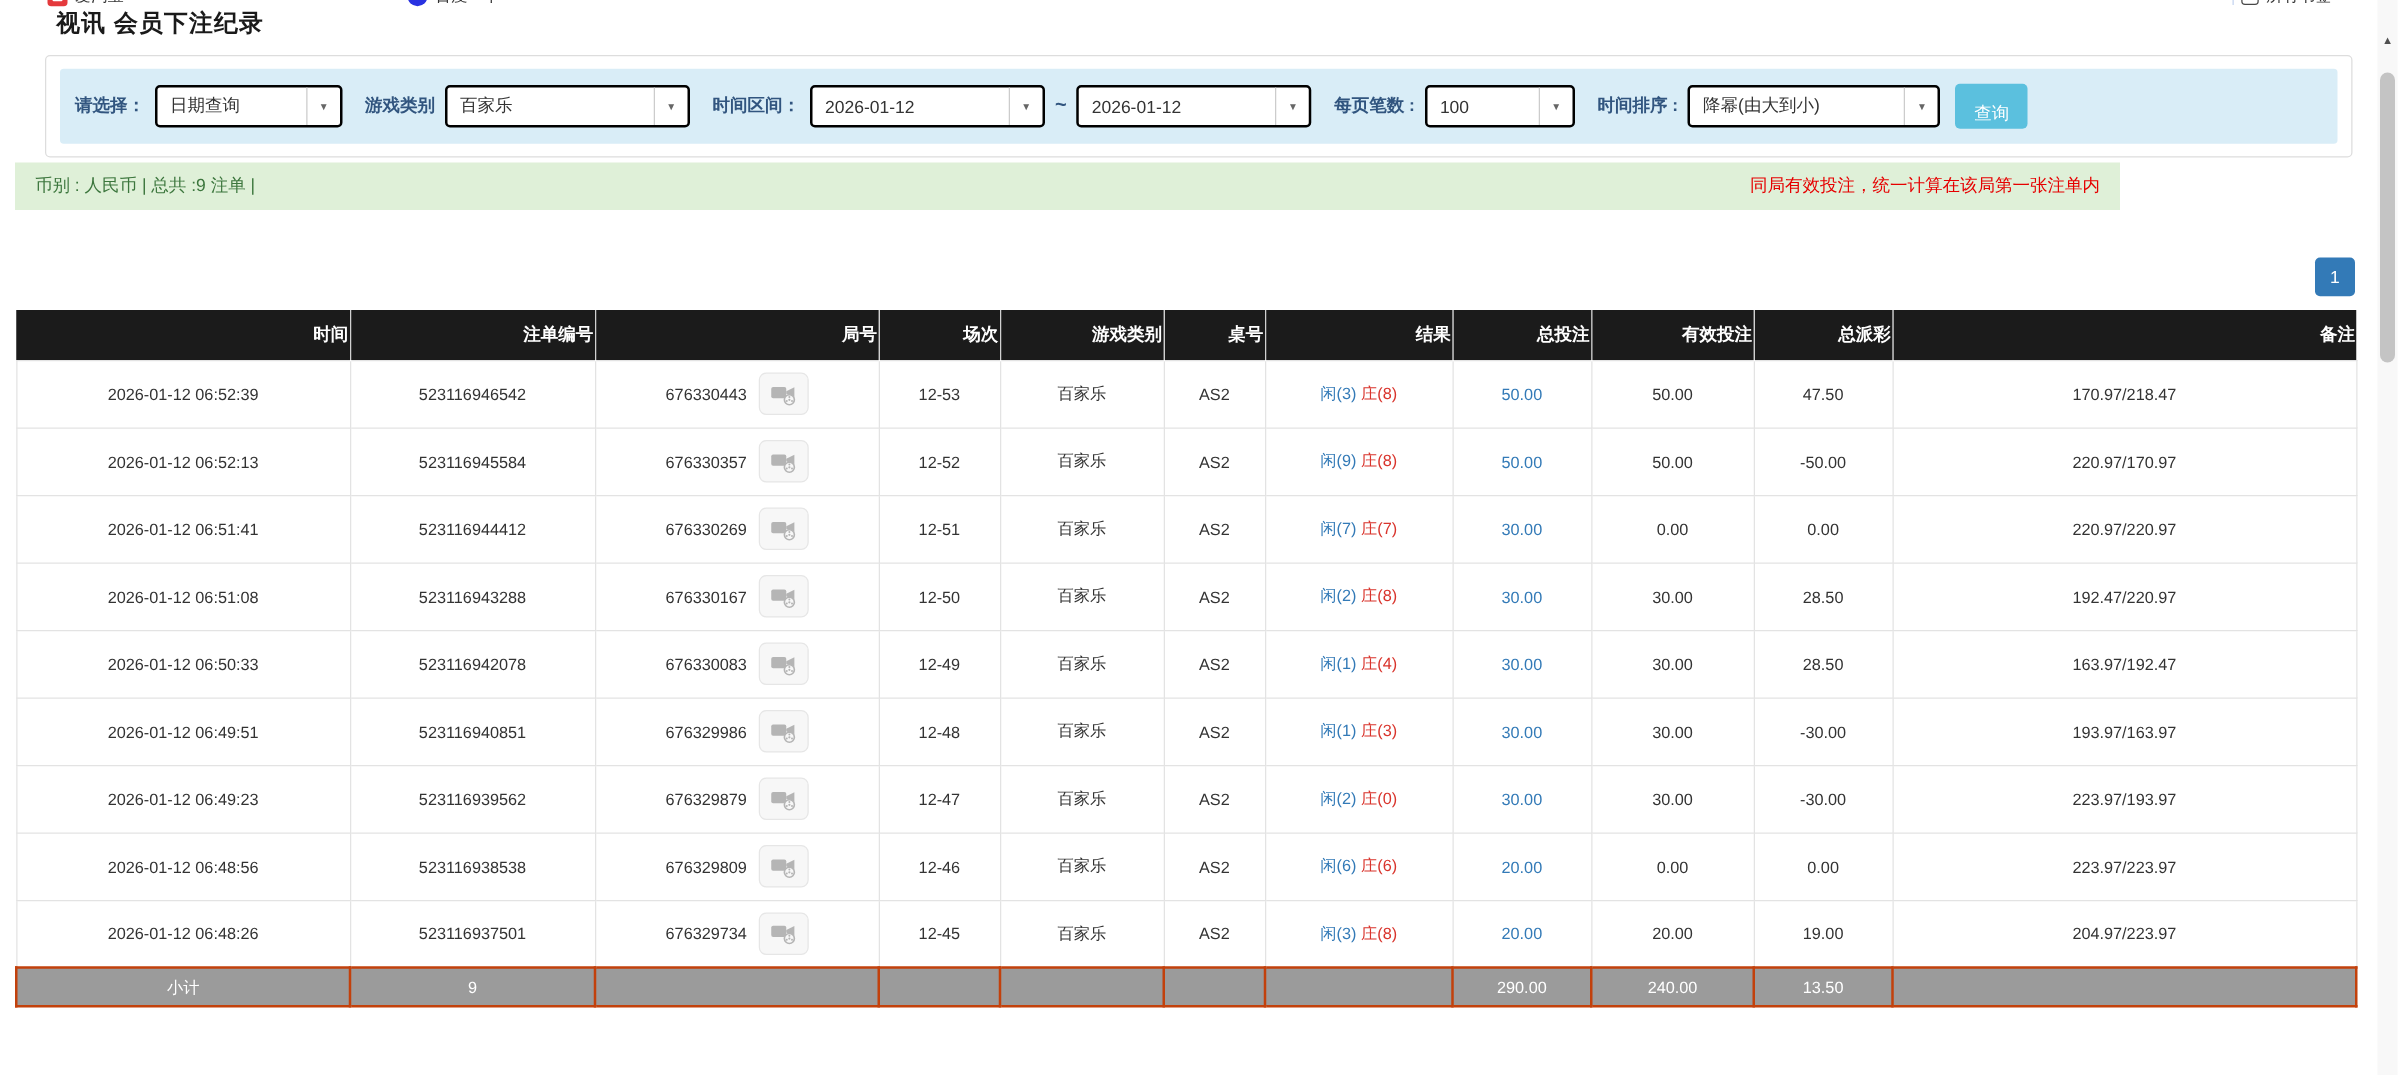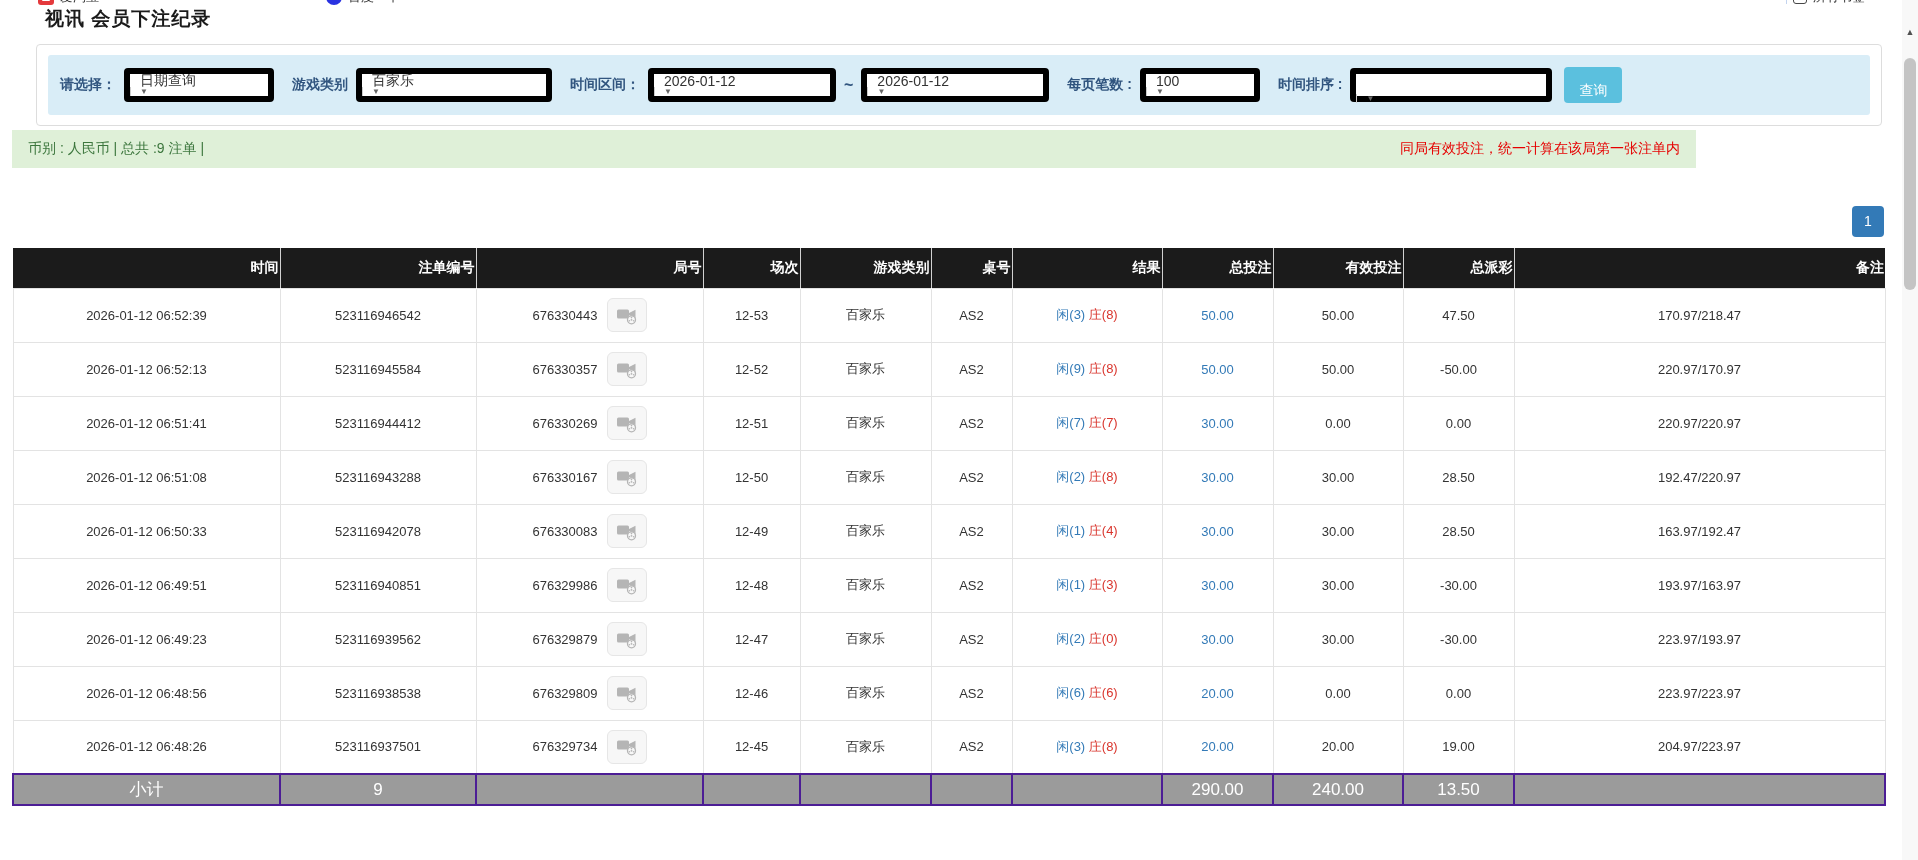--- a/index.html
+++ b/index.html
@@ -21,21 +21,21 @@
   .bm-ico-folder::after { content:""; position:absolute; left:2px; top:5px; right:2px; height:1.5px; background:#474747; }
 
   
   .page-title { position:absolute; top:6px; left:45px; font-size:19px; font-weight:600; color:#1a1a1a; letter-spacing:1px; }
 
   
   .panel { position:absolute; top:44px; left:36px; width:1846px; height:82px; background:#fff; border:1px solid #ddd; border-radius:4px; }
   .filter-strip { position:absolute; left:11px; right:11px; top:10px; bottom:10px; background:#d9edf7; border-radius:3px;
                   display:flex; align-items:center; padding:0 12px; }
   .f-label { font-weight:700; color:#31557f; font-size:14px; white-space:nowrap; }
-  .sel { background:#fff; border:6px solid #000000; border-radius:4px; height:34px; display:flex; align-items:stretch; cursor:pointer; margin-left:8px;flex-direction:column; }
+  .sel { background:#fff; border:2px solid #000000; border-radius:4px; height:34px; display:flex; align-items:stretch; cursor:pointer; margin-left:8px; }
   .sel-text { padding:0 10px; font-size:14px; color:#333; flex:1; display:flex; align-items:center; white-space:nowrap; overflow:hidden; }
   .sel-arrow { width:27px; border-left:1px solid #ccc; display:flex; align-items:center; justify-content:center; color:#666; font-size:8px; }
   .tilde { margin-left:8px; color:#31557f; font-weight:700; }
   .gap-lg { margin-left:18px; }
   .query-btn { margin-left:12px; height:36px; padding:15px 15px; background:#5bc0de; color:#fff; border:none; border-radius:4px; font-size:14px; cursor:pointer; font-family:inherit; }
 
   
   .summary-bar { position:absolute; top:130px; left:12px; width:1684px; height:38px; background:#dff0d8;
                  display:flex; align-items:center; justify-content:space-between; padding:0 16px; font-size:14px; }
   .summary-info { color:#3c763d; }
@@ -52,21 +52,21 @@
                         border-right:1px solid rgba(255,255,255,.8); text-align:right; }
   table.bets thead th:last-child { border-right:none; }
   table.bets tbody td { height:54px; background:#fff; border:1px solid #e3e3e3; text-align:center; vertical-align:middle; color:#333; }
   .round-wrap { display:flex; align-items:center; justify-content:center; gap:9px; }
   .video-btn { width:40px; height:34px; background:#f7f7f7; border:1px solid #e6e6e6; border-radius:6px;
                display:inline-flex; align-items:center; justify-content:center; cursor:pointer; padding:0; }
   .res-p { color:#337ab7; }
   .res-b { color:#d9342c; }
   .bet-link { color:#337ab7; cursor:pointer; }
   .neg { color:#e60000; }
-  table.bets tfoot td { height:31px; background:#9b9b9b; color:#fff; border:2px solid #4c1d95; text-align:center; font-size:17px; }
+  table.bets tfoot td { height:31px; background:#9b9b9b; color:#fff; border:2px solid #c2410c; text-align:center; font-size:13px; }
 
   
   .scrollbar { position:absolute; top:0; right:0; width:16px; height:860px; background:#f8f8f8; z-index:7; }
   .sb-up { position:absolute; top:24px; left:0; width:16px; height:16px; color:#505050; font-size:9px; line-height:16px; text-align:center; cursor:pointer; }
   .sb-thumb { position:absolute; top:58px; left:2px; width:12px; height:232px; background:#c4c4c4; border-radius:6px; cursor:grab; }
 </style>
 </head>
 <body>
 
 <div class="bookmark-bar">

